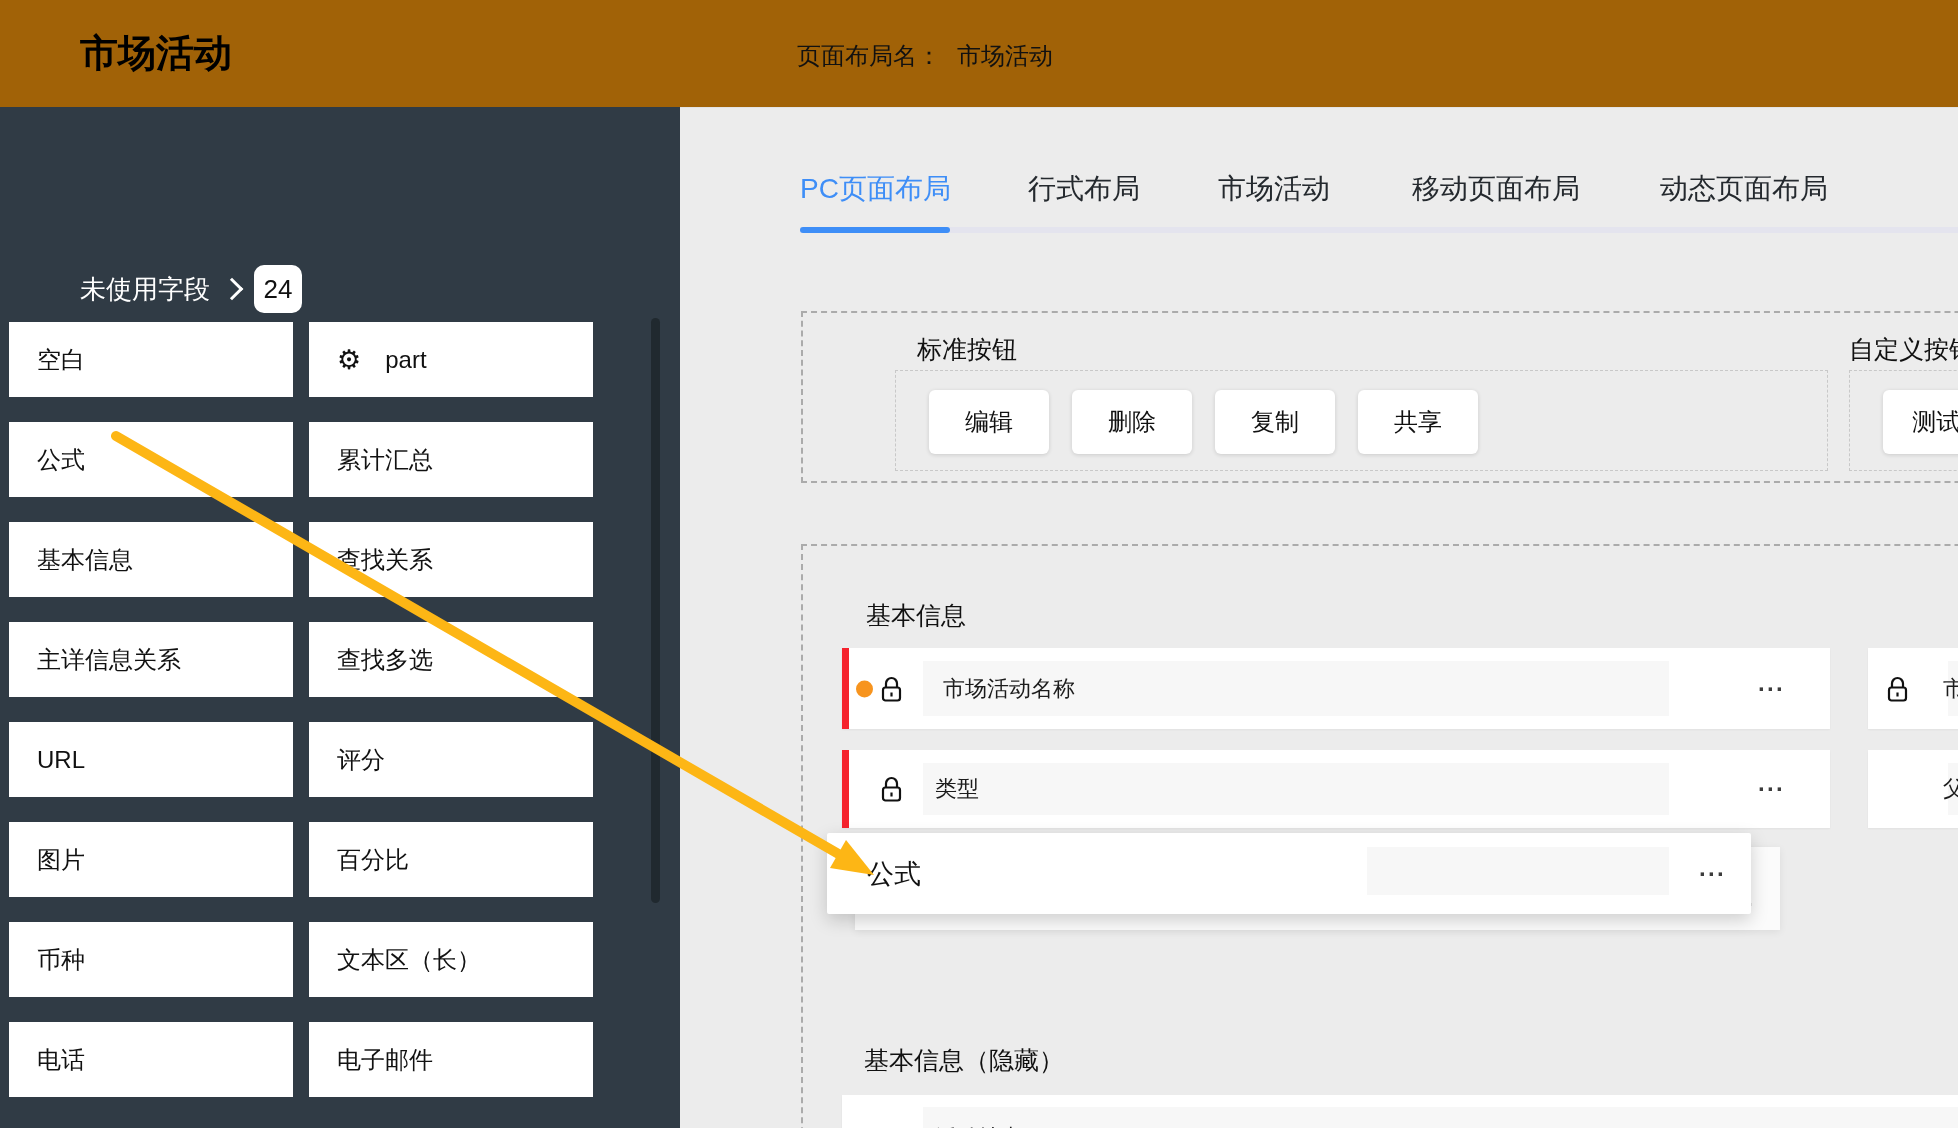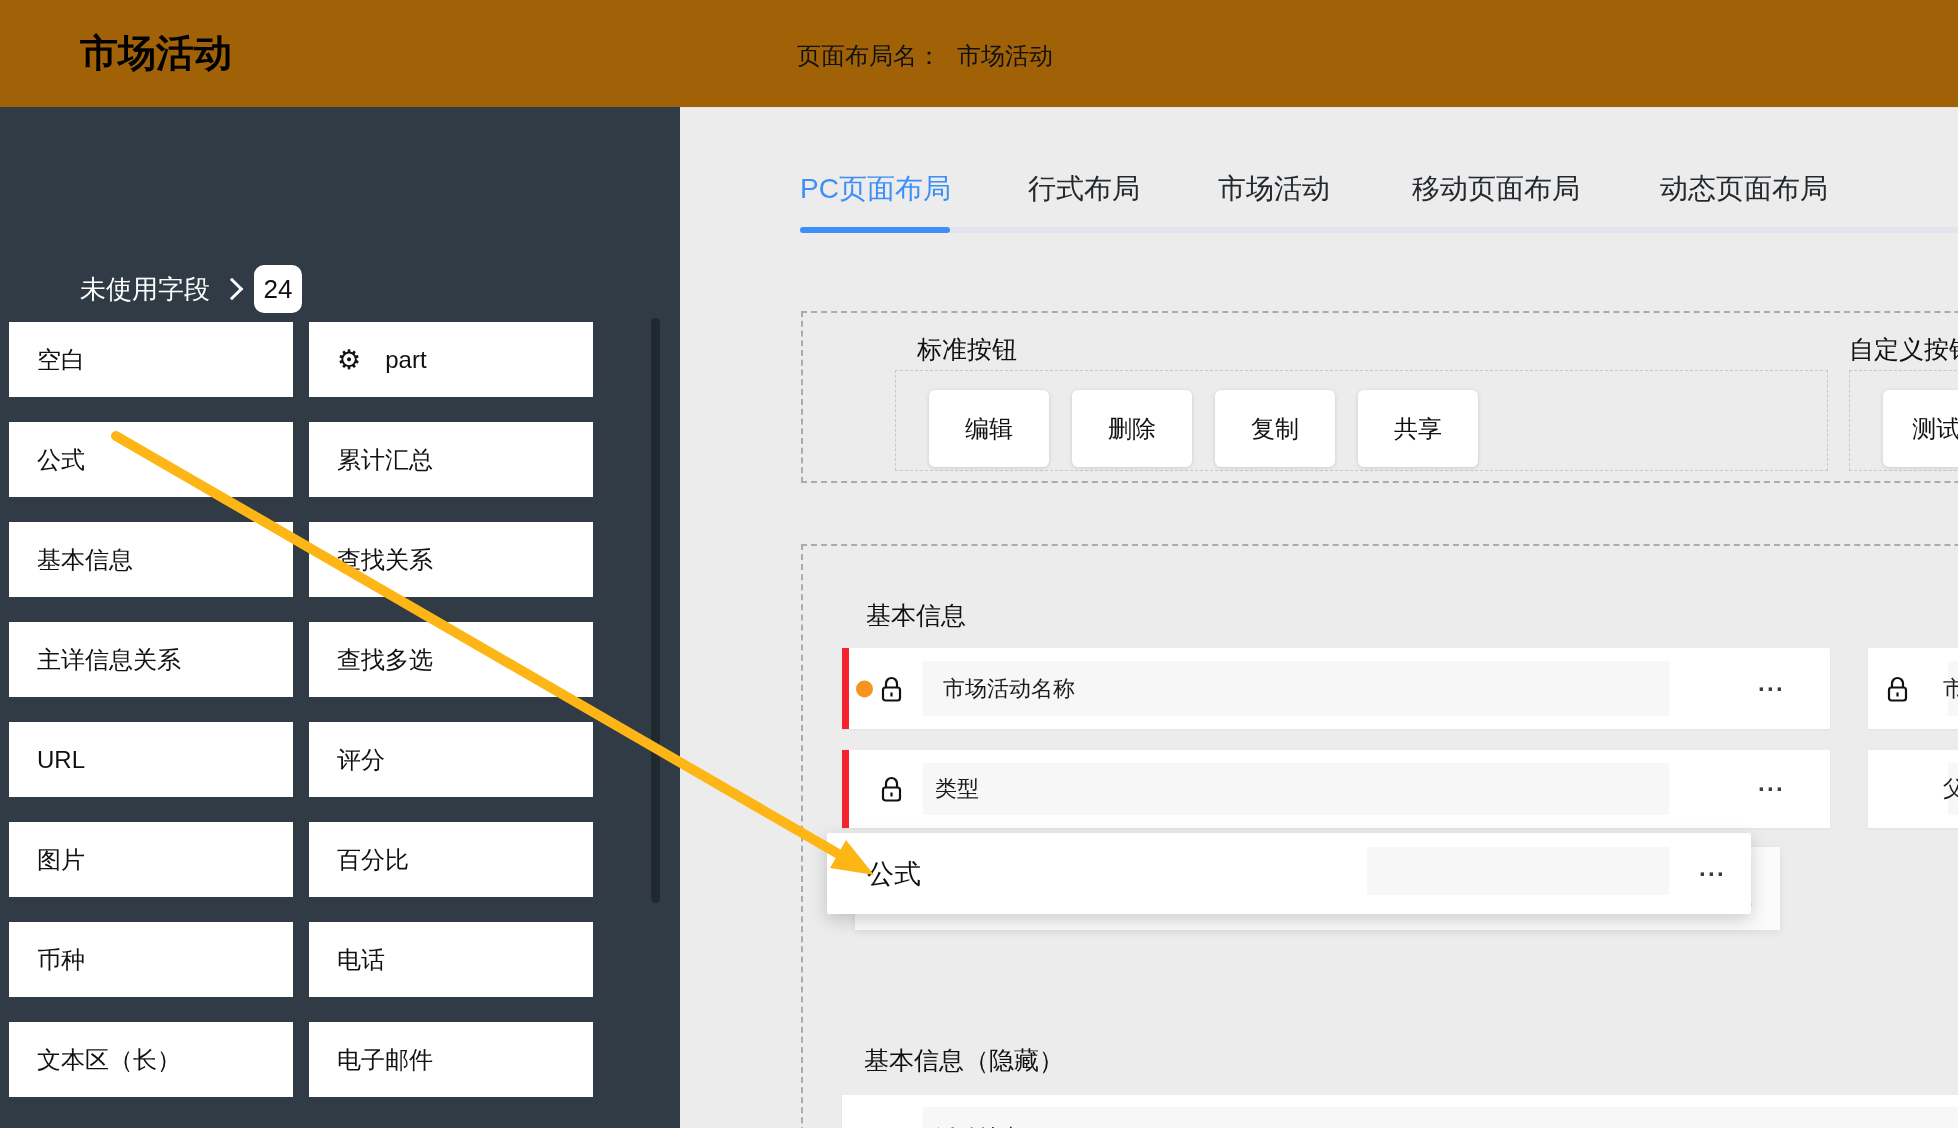--- a/index.html
+++ b/index.html
@@ -27,21 +27,21 @@
   
   .tab{position:absolute;top:170px;font-size:28px;color:#24292e;cursor:pointer;white-space:nowrap;}
   .tab.active{color:#3e8ef7;}
   .tab-track{position:absolute;left:800px;top:227px;width:1158px;height:6px;background:#e4e4ee;}
   .tab-underline{position:absolute;left:800px;top:227px;width:150px;height:6px;background:#3e8ef7;border-radius:3px;}
 
   
   .dashed-outer{position:absolute;border:2px dashed #ababab;box-sizing:border-box;}
   .dashed-inner{position:absolute;border:1px dashed #c8c8c8;box-sizing:border-box;}
   .sec-label{position:absolute;font-size:25px;color:#111;white-space:nowrap;}
-  .std-btn{position:absolute;width:120px;height:77px;background:#fff;border-radius:6px;box-shadow:0 1px 4px rgba(0,0,0,.14);display:flex;align-items:center;justify-content:center;font-size:24px;color:#111;cursor:pointer;white-space:nowrap;overflow:hidden;}
+  .std-btn{position:absolute;width:120px;height:64px;background:#fff;border-radius:6px;box-shadow:0 1px 4px rgba(0,0,0,.14);display:flex;align-items:center;justify-content:center;font-size:24px;color:#111;cursor:pointer;white-space:nowrap;overflow:hidden;}
 
   
   .row-card{position:absolute;background:#fff;box-shadow:0 1px 2px rgba(0,0,0,.05);overflow:hidden;}
   .red-bar{position:absolute;left:0;top:0;width:7px;height:100%;background:#f5222d;}
   .req-dot{position:absolute;left:14px;top:50%;transform:translateY(-50%);width:17px;height:17px;border-radius:50%;background:#f7941e;}
   .lock{position:absolute;top:50%;transform:translateY(-50%);}
   .row-label{position:absolute;top:50%;transform:translateY(-50%);font-size:22px;color:#1c1c1c;z-index:2;white-space:nowrap;}
   .input-rect{position:absolute;background:#f7f7f7;z-index:1;}
   .dots{position:absolute;top:50%;transform:translateY(-50%);font-size:24px;font-weight:700;letter-spacing:1px;color:#3c3c3c;z-index:2;}
 
@@ -111,24 +111,24 @@
       <div class="ft-btn">
           <span>图片</span>
         </div>
       <div class="ft-btn">
           <span>百分比</span>
         </div>
       <div class="ft-btn">
           <span>币种</span>
         </div>
       <div class="ft-btn">
+          <span>文本区（长）</span>
+        </div>
+      <div class="ft-btn">
           <span>电话</span>
-        </div>
-      <div class="ft-btn">
-          <span>文本区（长）</span>
         </div>
       <div class="ft-btn">
           <span>电子邮件</span>
         </div>
     </div>
     <div class="sb-scroll"></div>
   </div>
 
   <span class="tab active" style="left:800px;">PC页面布局</span>
   <span class="tab" style="left:1028px;">行式布局</span>

